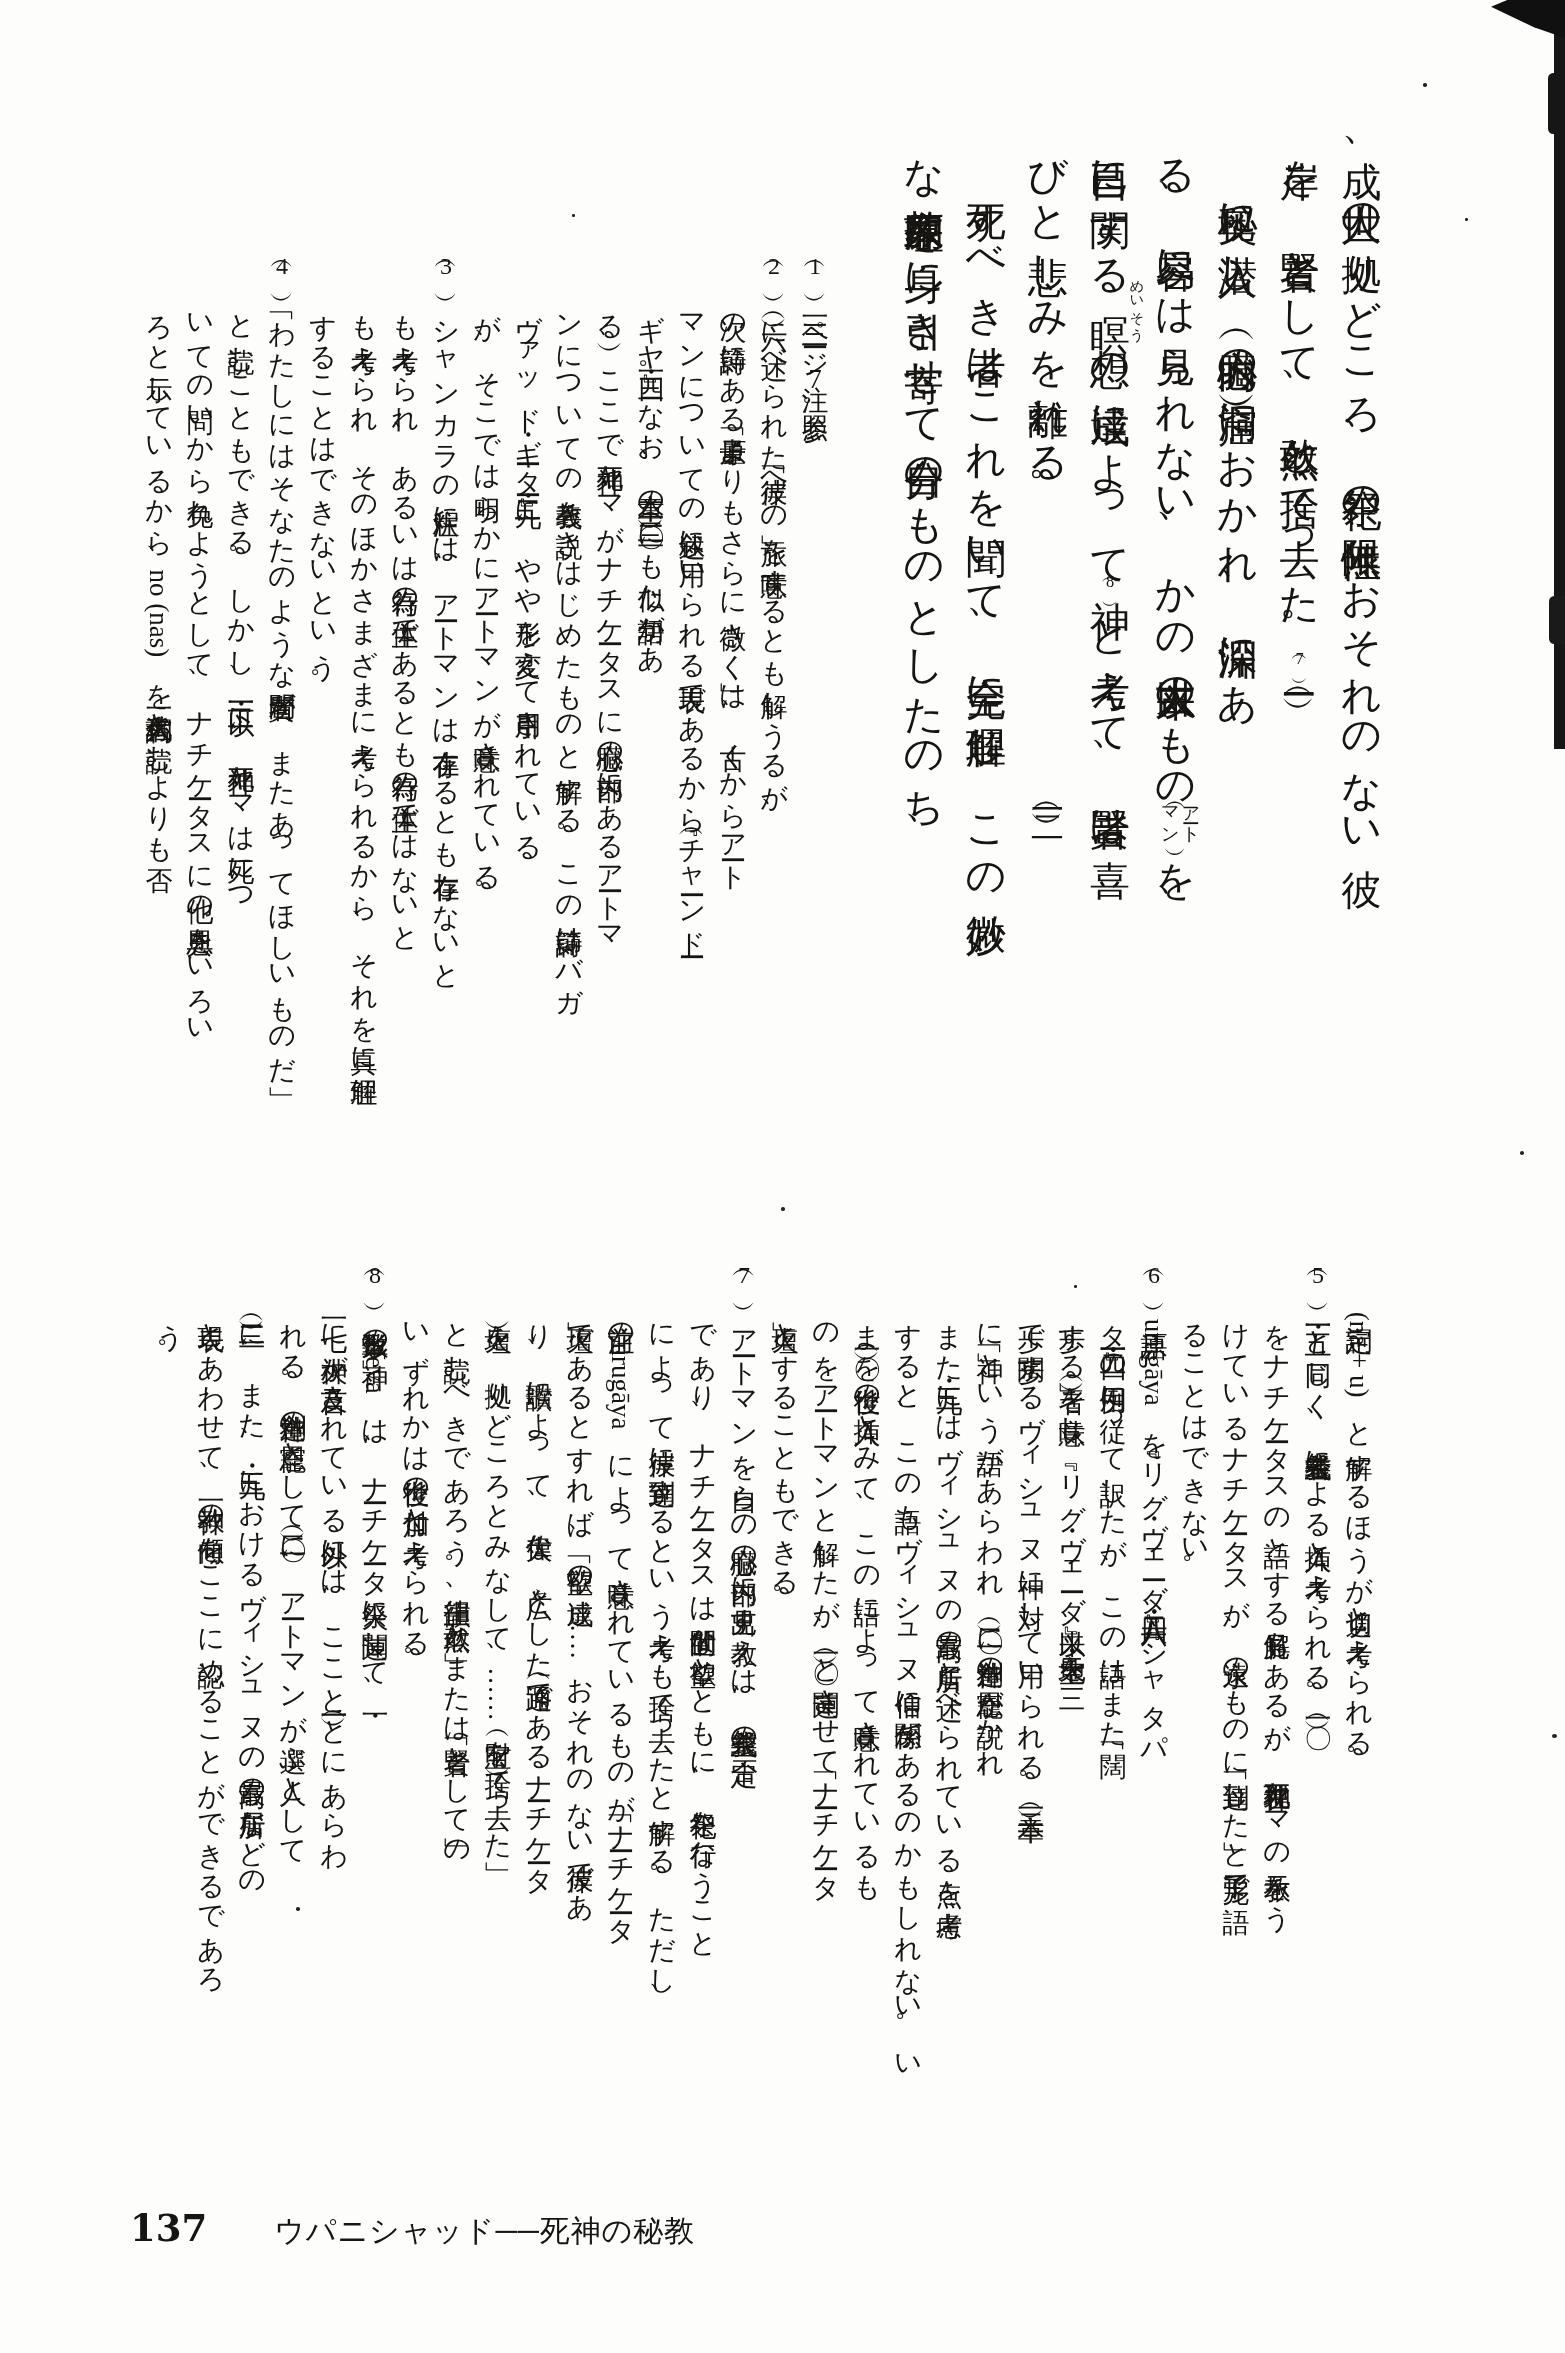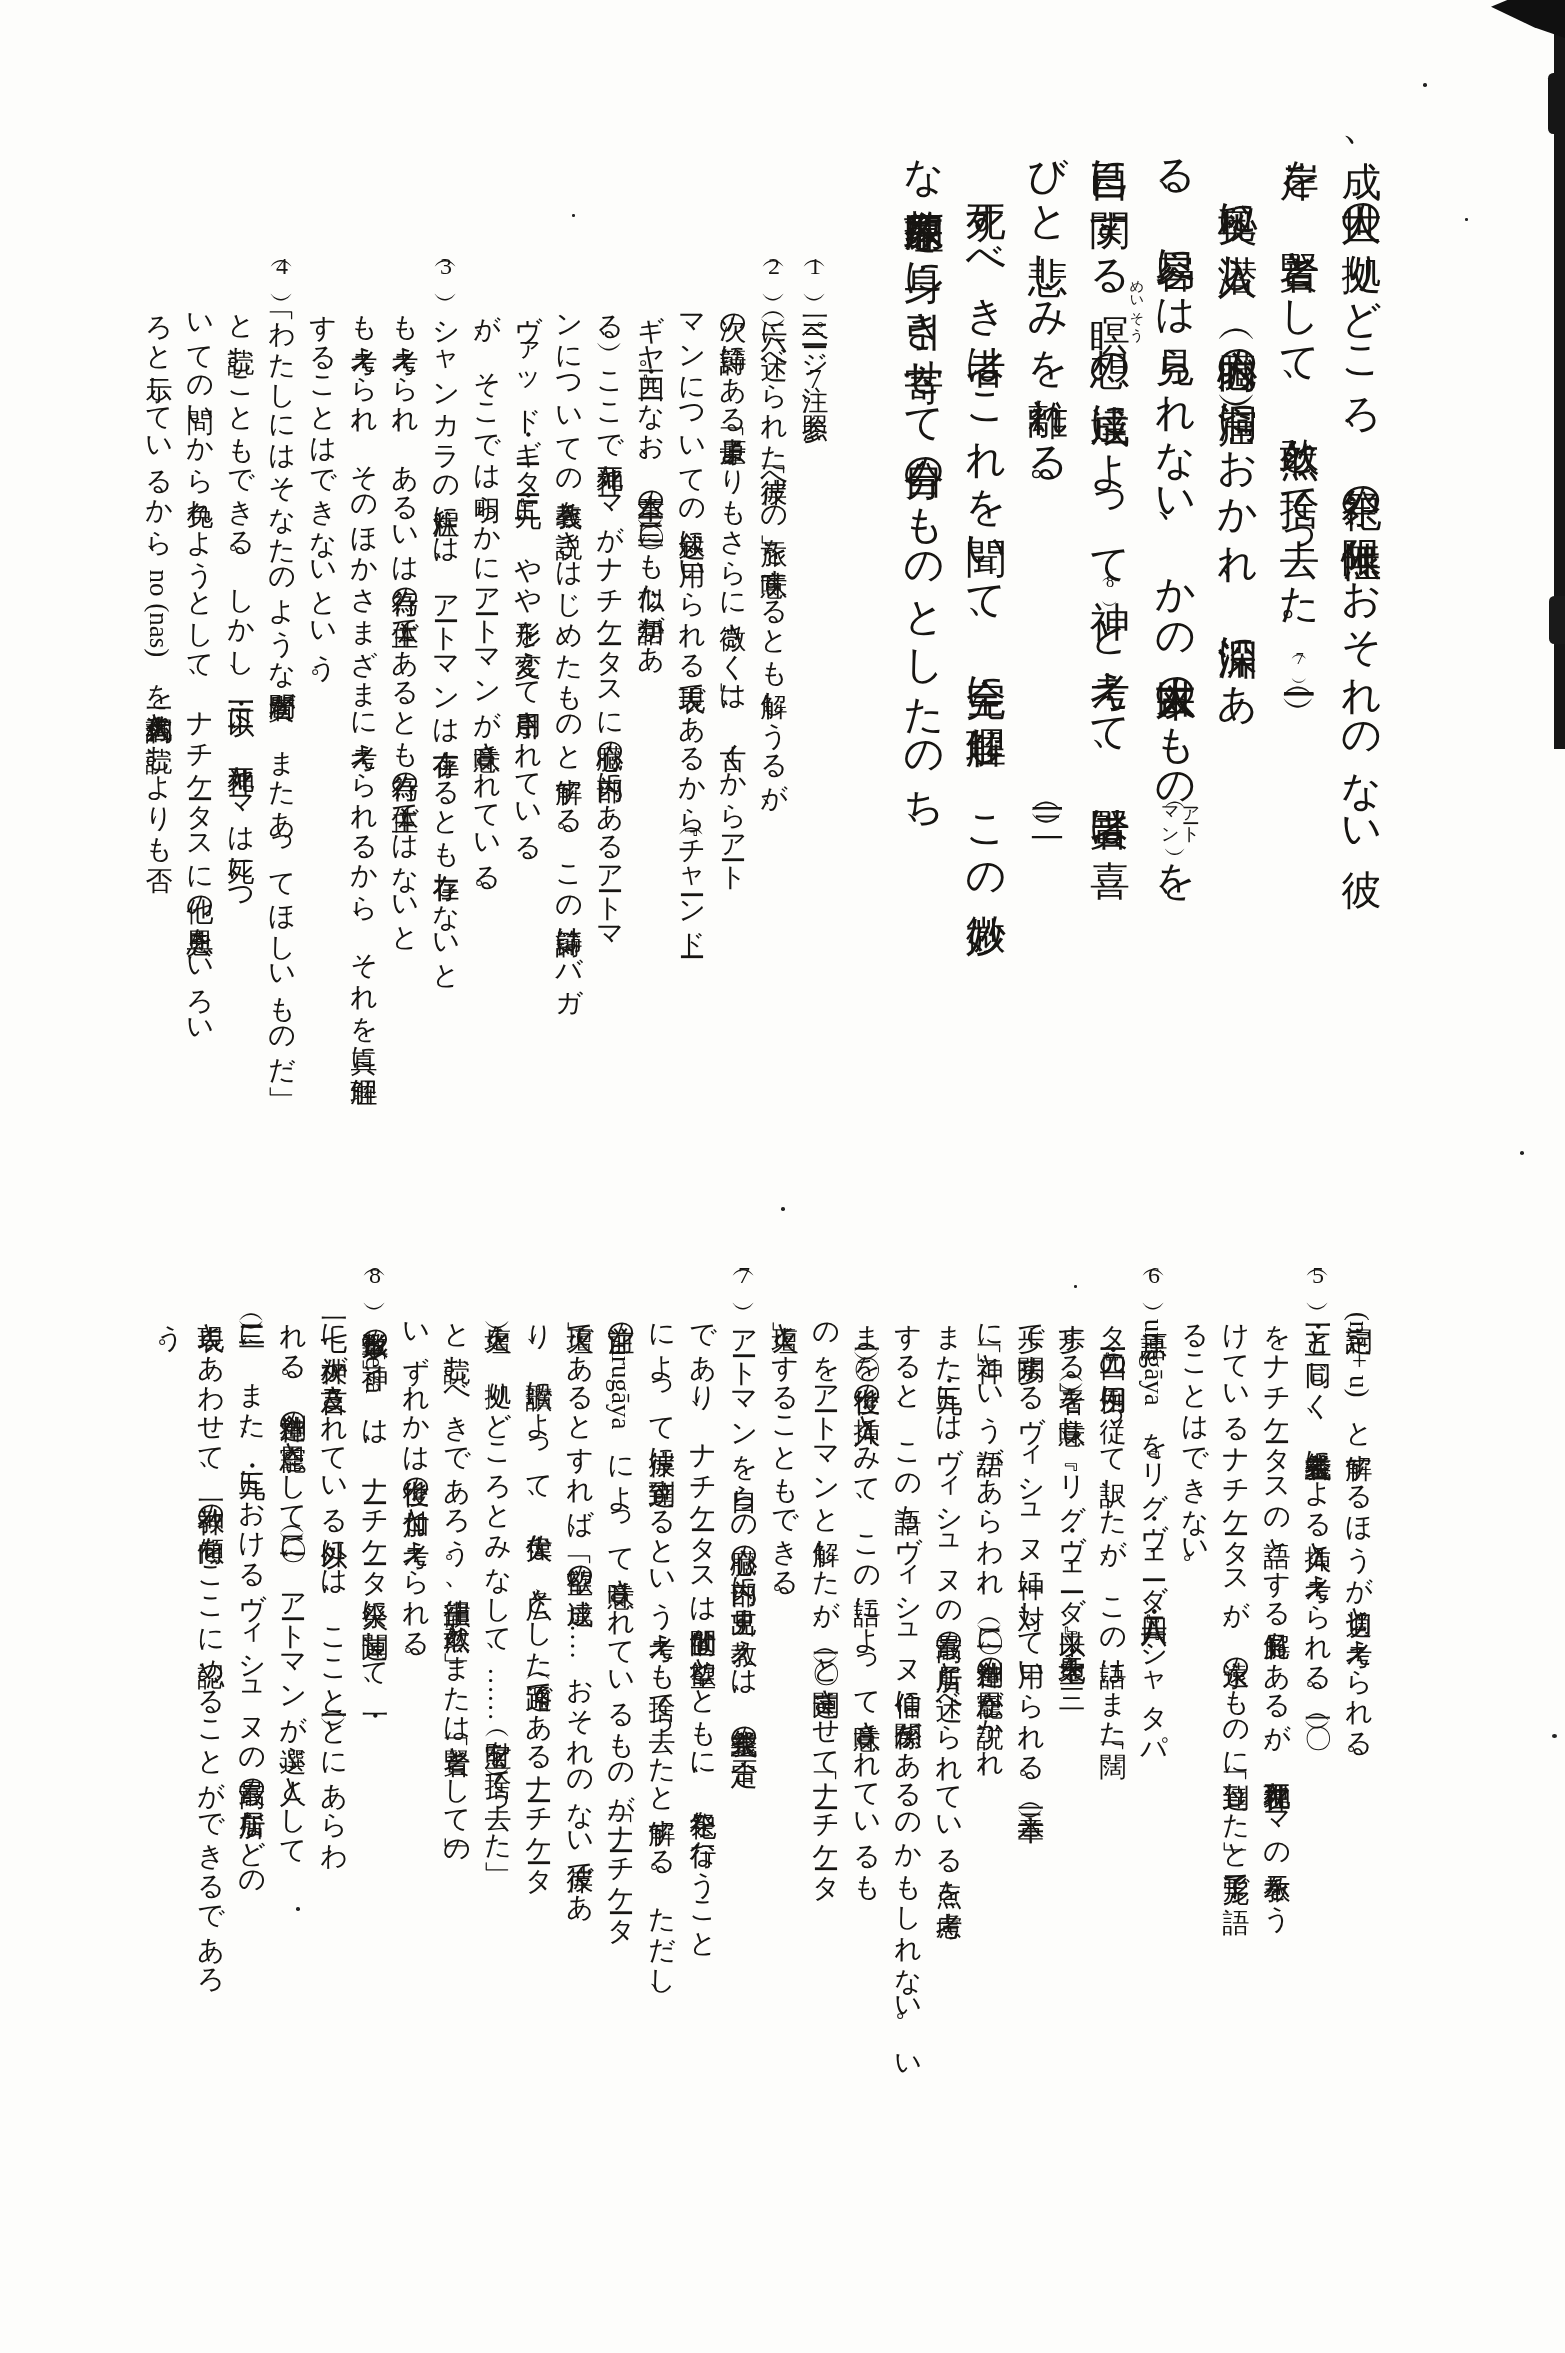--- a/index.html
+++ b/index.html
@@ -106,20 +106,24 @@
       <div class="ncol">と読むべきであろう。韻律上、「敢然と」または「賢者として」の</div>
       <div class="ncol">いずれかは後世の付加と考えられる。</div>
       <div class="ncol nf"><span class="notenum">（<span class="up">8</span>）</span>単数形の「神」deva は、ナーチケータ祭火に関連して、一・</div>
       <div class="ncol">一七に火神が言及されている以外には、ここと（一一）とにあらわ</div>
       <div class="ncol">れる。創造神の恩寵として（二〇）に、アートマンが選ぶ人として</div>
       <div class="ncol">（二三）に、また、三・九におけるヴィシュヌの最高の居所などの</div>
       <div class="ncol">表現とあわせて、一神教の傾向をここに認めることができるであろ</div>
       <div class="ncol">う。</div>
     </div>
 
+  <div class="footer">
+    <span class="pageno">137</span>
+    <span class="runtitle">ウパニシャッド──死神の秘教</span>
+  </div>
 
   <div class="gutter"></div>
   <div class="gutter-bump1"></div>
   <div class="gutter-bump2"></div>
   <div class="corner"></div>
   <div class="speck s1"></div>
   <div class="speck s2"></div>
   <div class="speck s3"></div>
   <div class="speck s4"></div>
   <div class="speck s5"></div>

